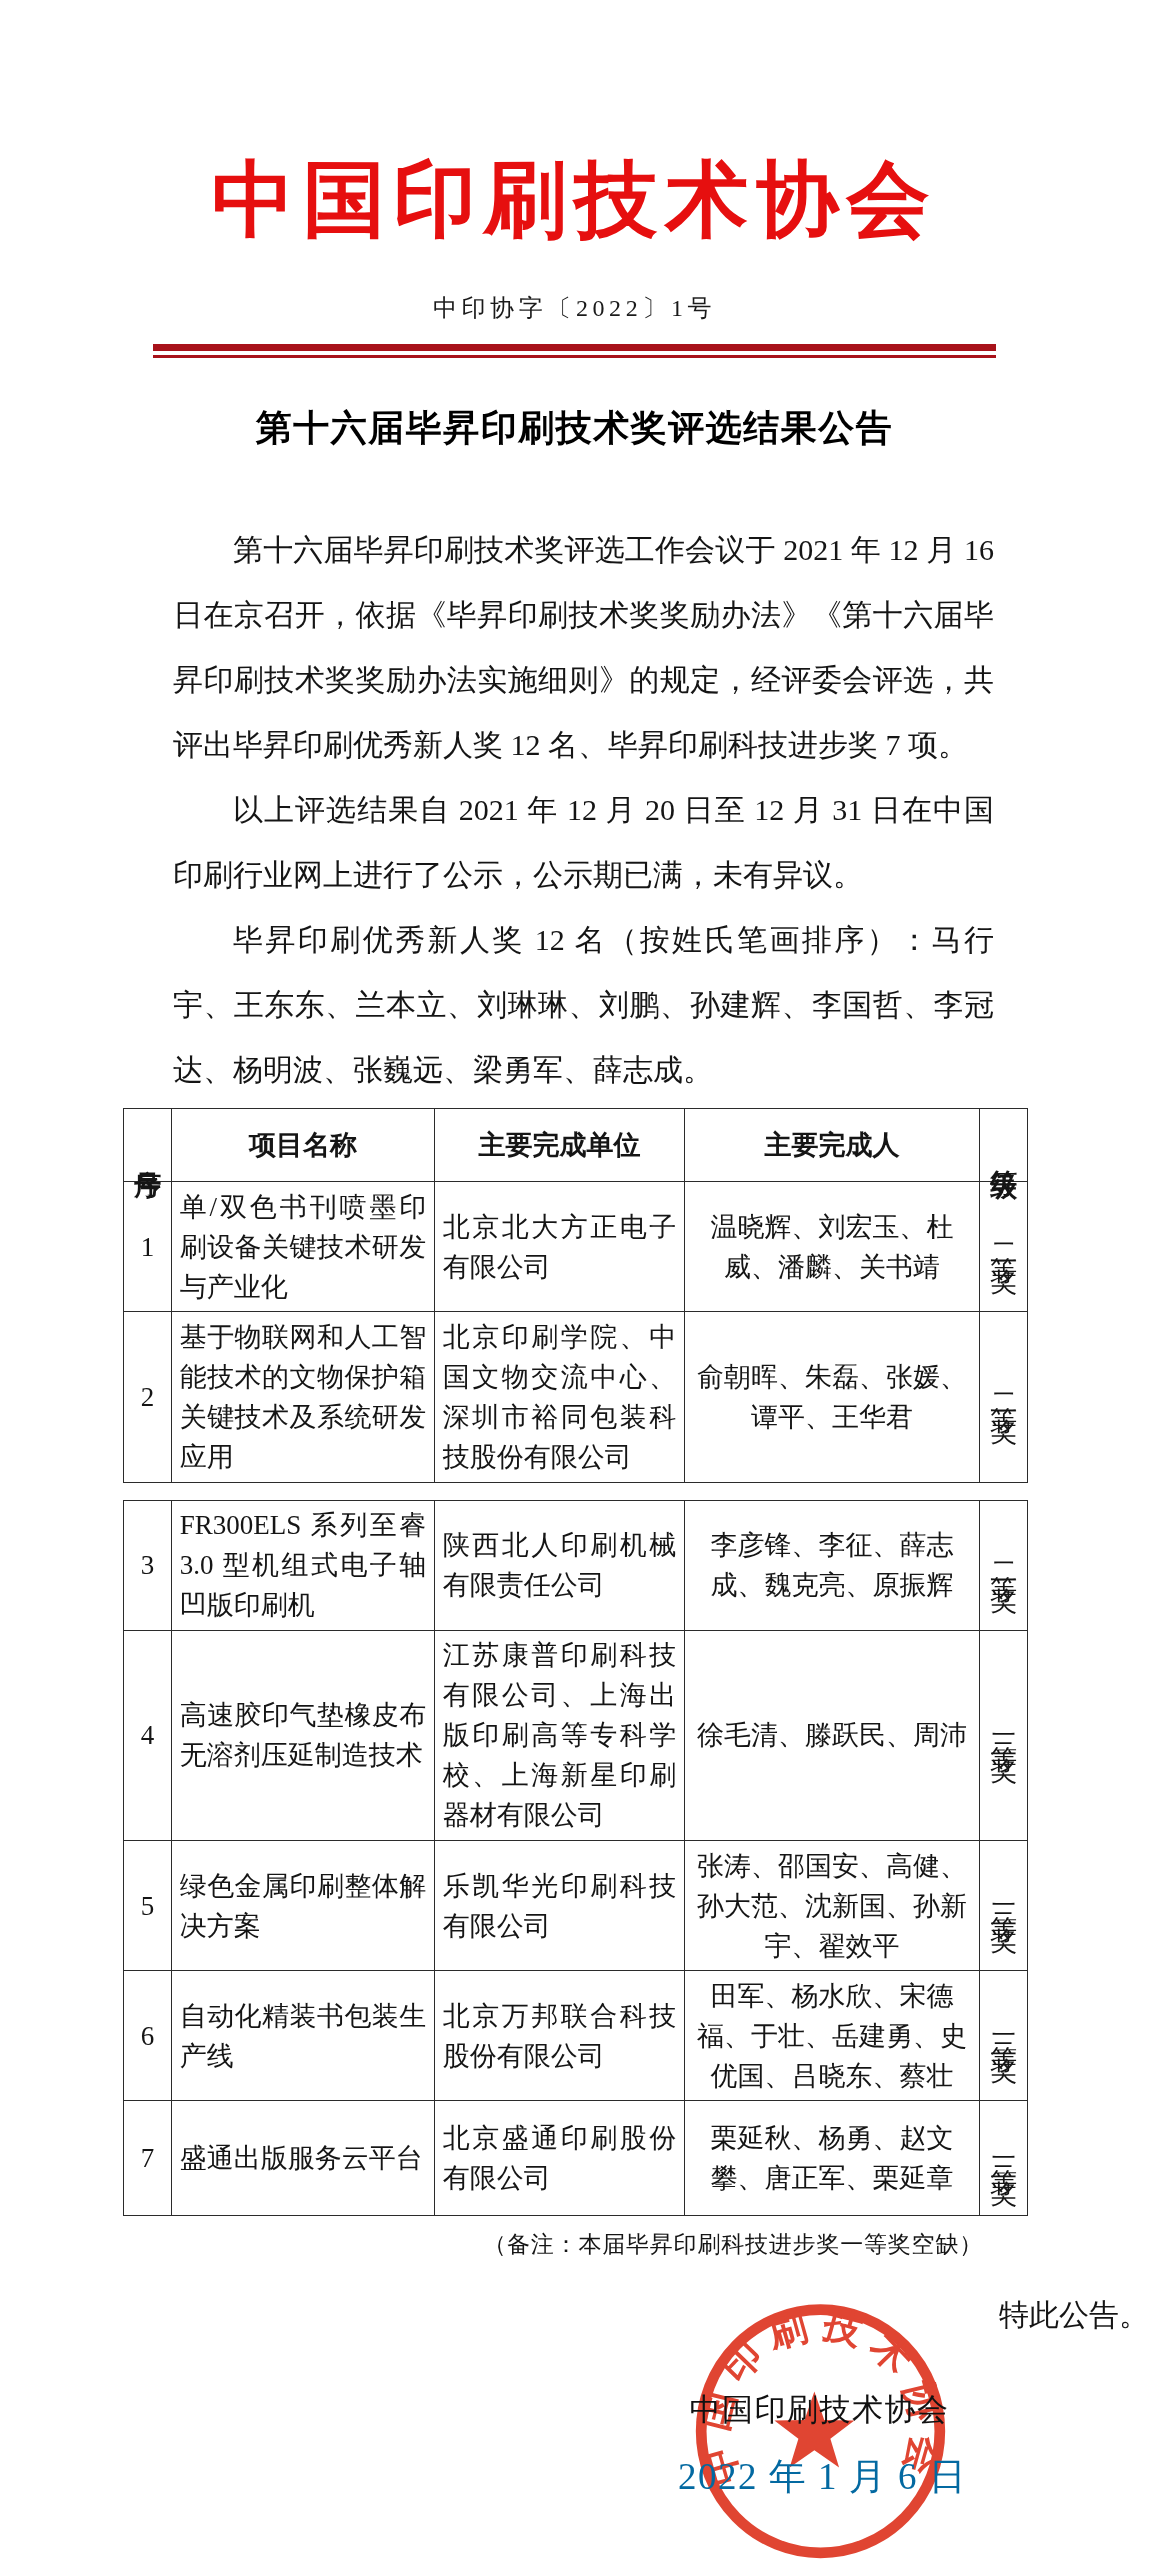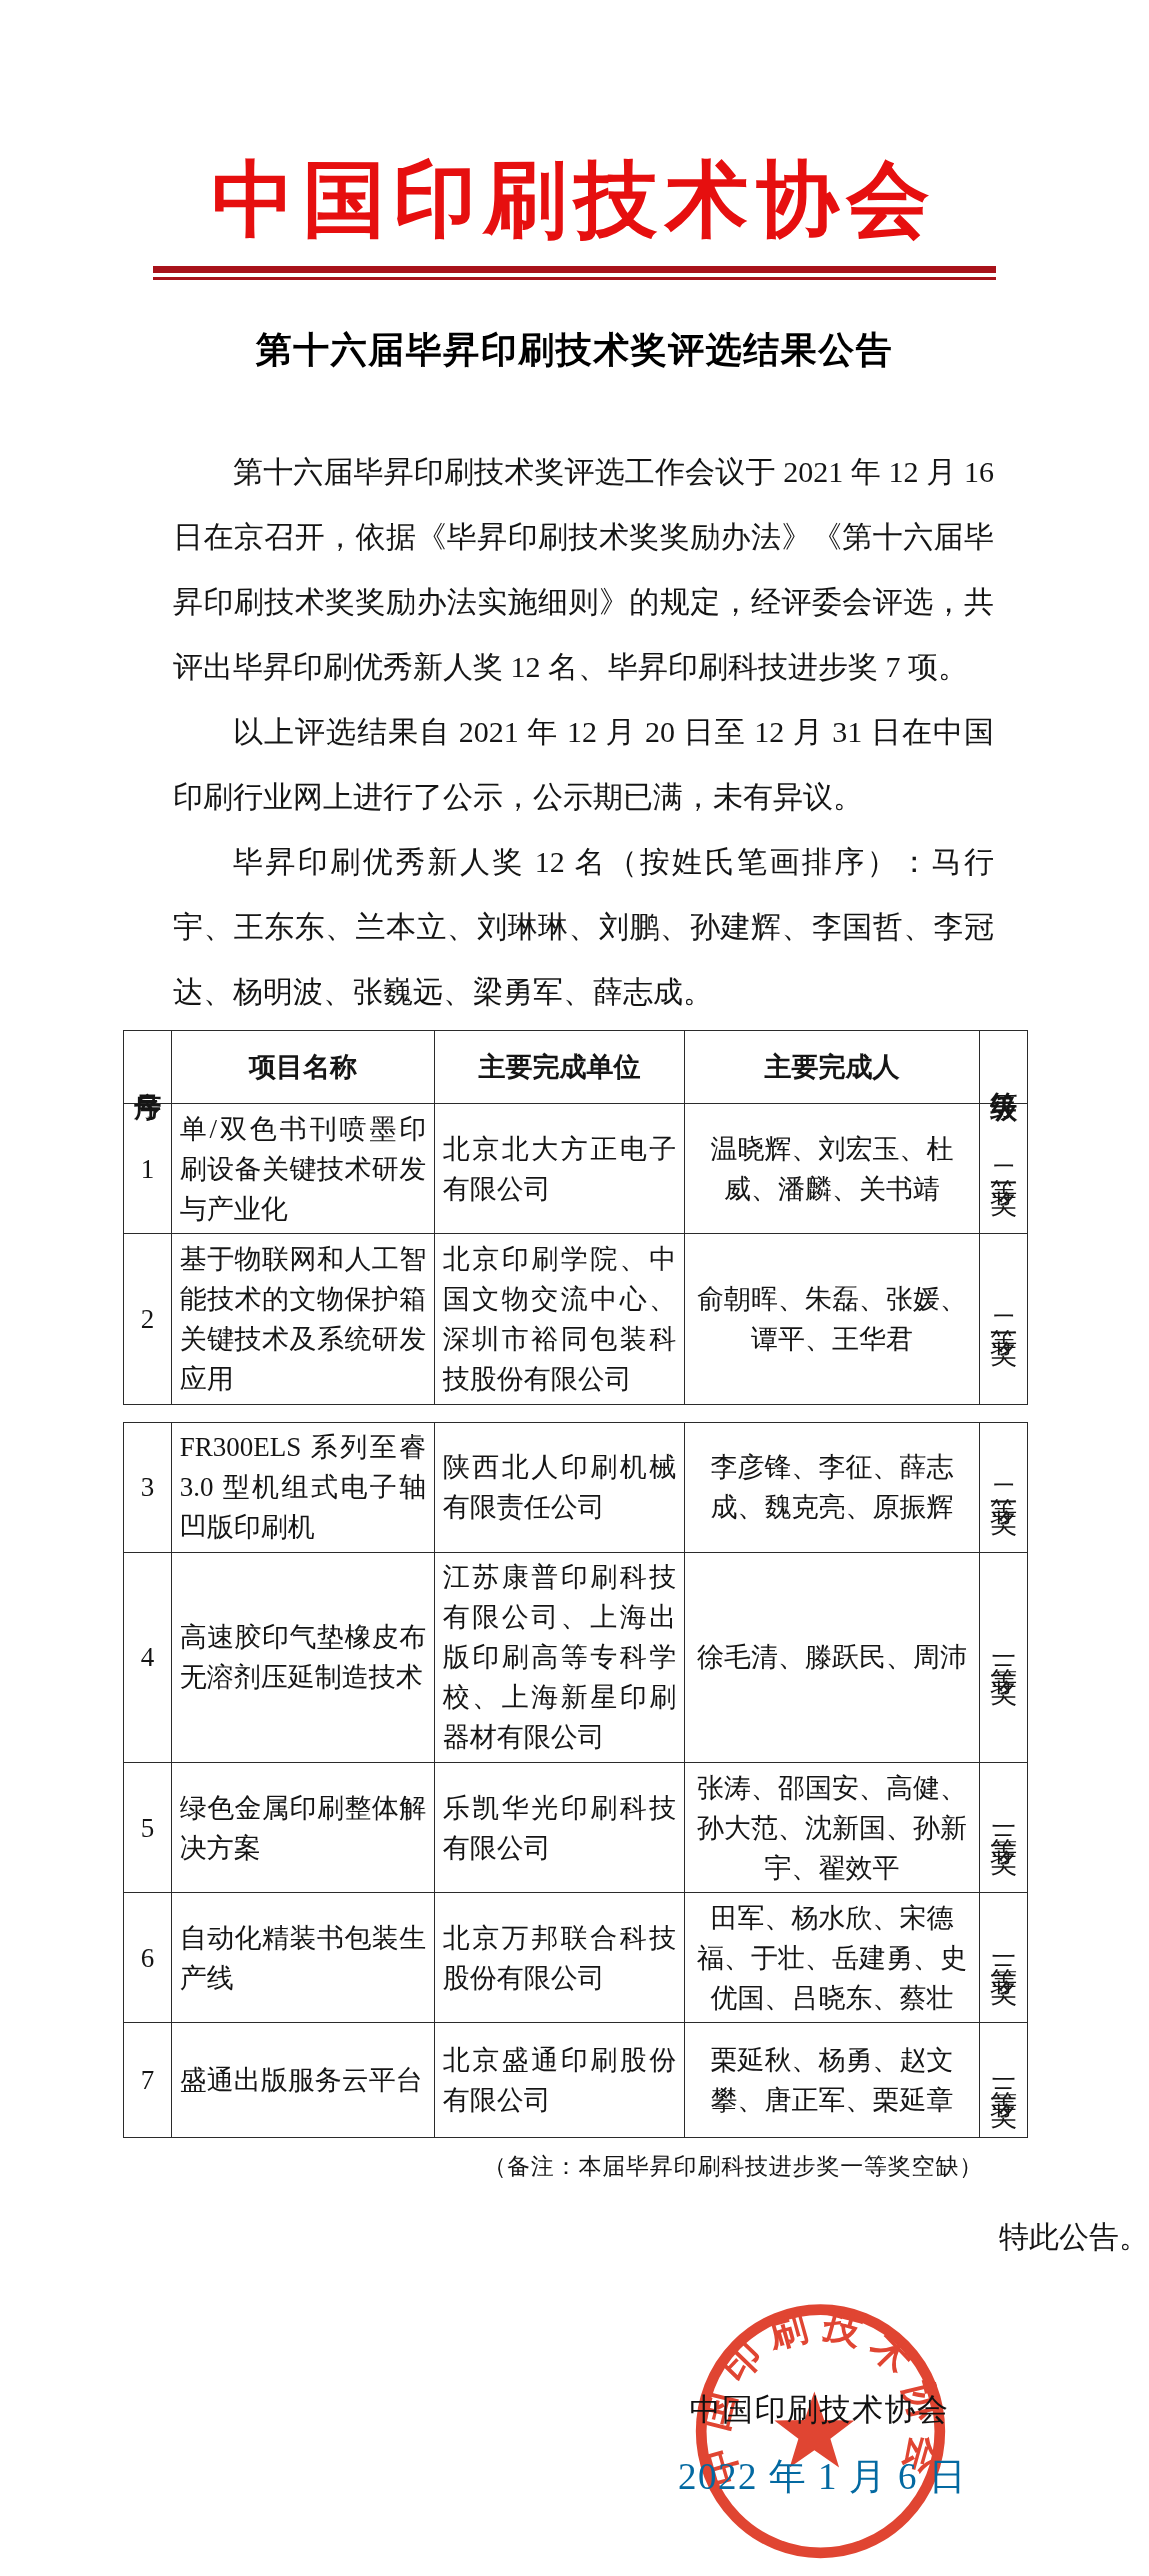--- a/index.html
+++ b/index.html
@@ -85,20 +85,21 @@
     white-space:nowrap;
   }
 </style>
 </head>
 <body>
 
 <div class="page">
 
   <div class="masthead">中国印刷技术协会</div>
 
+  <div class="doc-number">中印协字〔2022〕1号</div>
 
   <div class="red-rule">
     <div class="thick"></div>
     <div class="thin"></div>
   </div>
 
   <div class="heading">第十六届毕昇印刷技术奖评选结果公告</div>
 
   <div class="body-text">
     <p>第十六届毕昇印刷技术奖评选工作会议于 2021 年 12 月 16 日在京召开，依据《毕昇印刷技术奖奖励办法》《第十六届毕昇印刷技术奖奖励办法实施细则》的规定，经评委会评选，共评出毕昇印刷优秀新人奖 12 名、毕昇印刷科技进步奖 7 项。</p>

